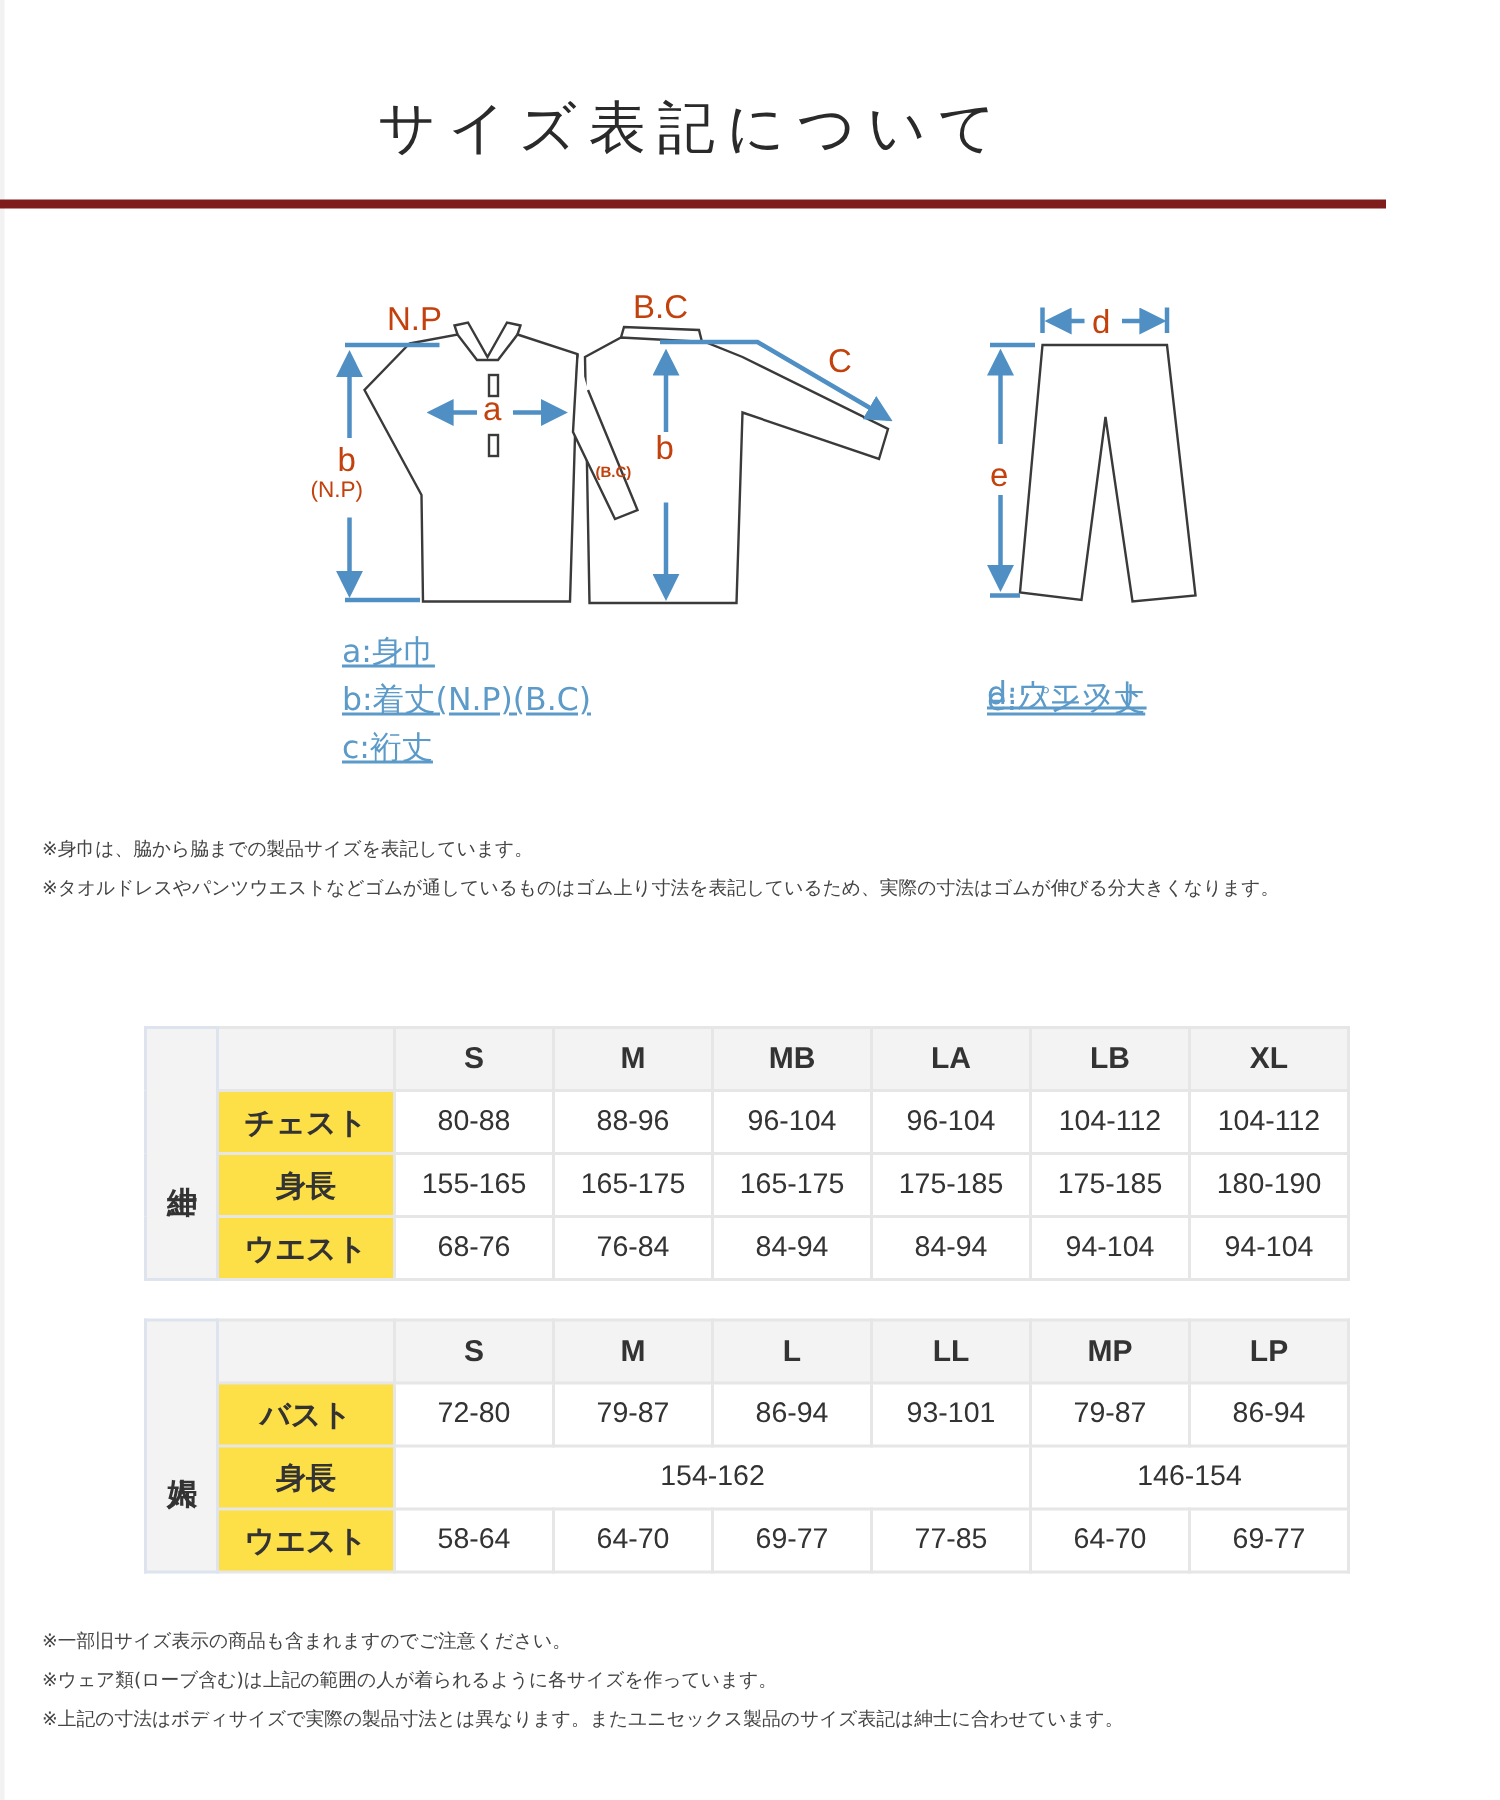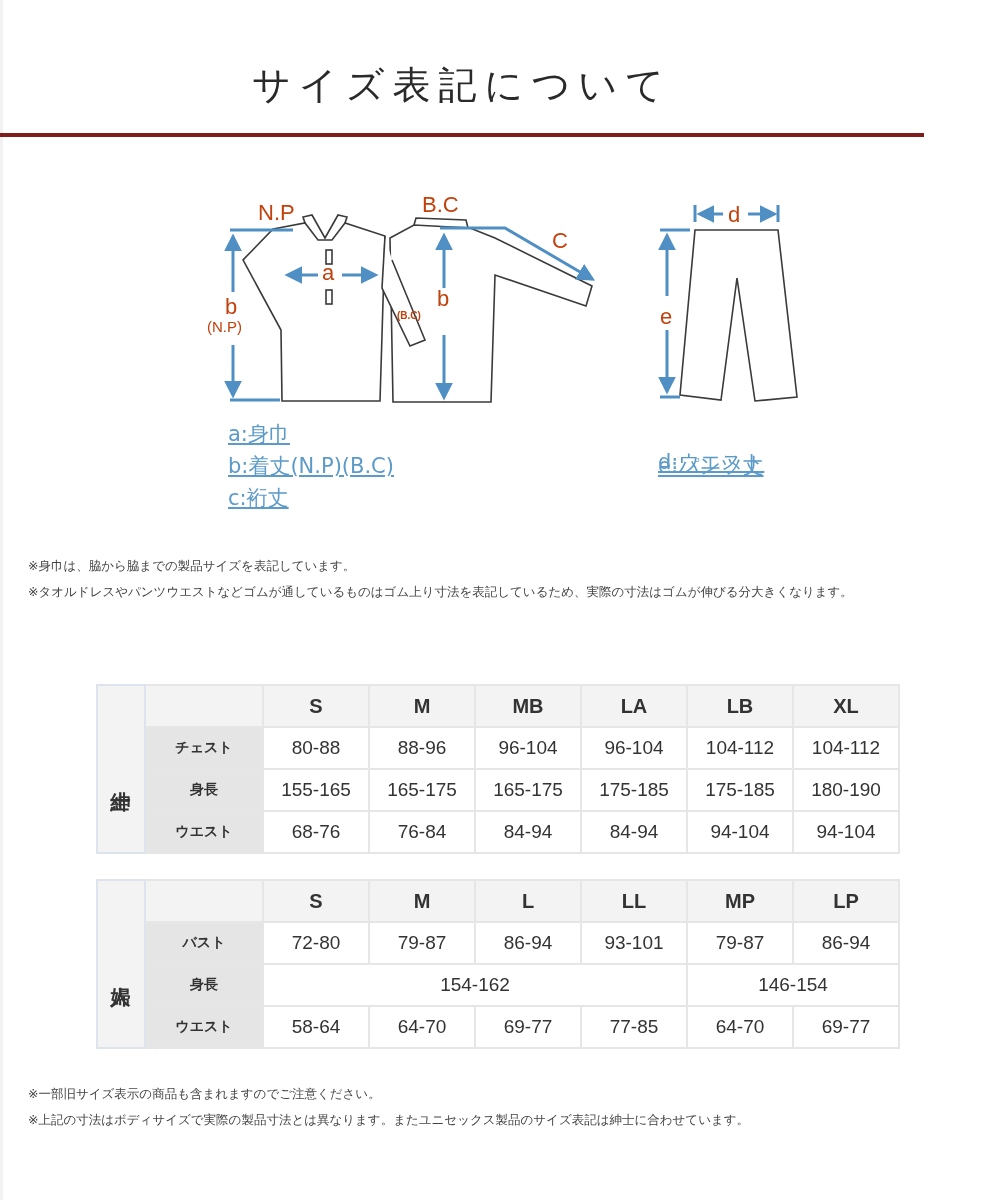--- a/index.html
+++ b/index.html
@@ -1,33 +1,33 @@
 <!DOCTYPE html>
 <html><head>
 <meta charset="utf-8">
 <style>
   html, body { margin:0; padding:0; background:#ffffff; }
   body { width:1000px; height:1200px; position:relative; overflow:hidden;
          font-family:"DejaVu Sans","Liberation Sans",sans-serif; color:#333; }
   .frame-left { position:absolute; left:0; top:0; width:3px; height:1200px; background:#f2f2f2; }
-  .title-band { position:absolute; left:0; top:0; width:924px; height:133px; border-bottom:4px solid #7f1d1d; }
+  .title-band { position:absolute; left:0; top:0; width:924px; height:133px; border-bottom:6px solid #7f1d1d; }
   .title { position:absolute; left:0; right:0; top:60px; text-align:center;
            font-family:"DejaVu Serif","Liberation Serif",serif; font-size:38px; letter-spacing:8px;
            color:#2a2a2a; font-weight:normal; }
   .diagram { position:absolute; left:0; top:180px; width:1000px; height:340px; }
   .dlabel { position:absolute; color:#c2410c; font-family:"Liberation Sans",sans-serif; }
   .legend-line { position:absolute; color:#5b9ac9; font-size:21px; font-family:"DejaVu Sans",sans-serif; white-space:nowrap;text-decoration:underline; }
   .notes { position:absolute; left:28px; font-size:12.5px; color:#444; line-height:26px; }
   .notes div { white-space:nowrap; }
   table.size { position:absolute; left:96px; border-collapse:collapse; }
   table.size td { border:2px solid #e6e6e6; text-align:center; font-size:19px; color:#333; height:40px;
                   font-family:"Liberation Sans",sans-serif; padding:0; }
   table.size td.group { background:#dde4ee; width:46px; font-weight:bold; font-size:18px; color:#333;
                         border-color:#dde4ee; vertical-align:middle; line-height:22px; }
-  table.size td.rowh { width:116px; font-weight:bold; background:#e5e5e5; font-family:"DejaVu Sans",sans-serif; font-size:14px; }
+  table.size td.rowh { width:116px; font-weight:bold; background:#fde047; font-family:"DejaVu Sans",sans-serif; font-size:20px; }
   table.size tr.head td { background:#f3f3f3; font-weight:bold; font-size:20px; }
   table.size tr.head td.rowh { background:#f3f3f3; }
   table.size td.val { width:104px; }
 </style>
 </head>
 <body>
 
 <div class="frame-left"></div>
 
 <div class="title-band">
@@ -186,14 +186,15 @@
     <td class="val">69-77</td>
     <td class="val">77-85</td>
     <td class="val">64-70</td>
     <td class="val">69-77</td>
   </tr>
 </tbody>
   </table>
 
 <div class="notes" style="top:1081px;">
   <div>※一部旧サイズ表示の商品も含まれますのでご注意ください。</div>
+  <div>※ウェア類(ローブ含む)は上記の範囲の人が着られるように各サイズを作っています。</div>
   <div>※上記の寸法はボディサイズで実際の製品寸法とは異なります。またユニセックス製品のサイズ表記は紳士に合わせています。</div>
 </div>
 
 </body></html>

